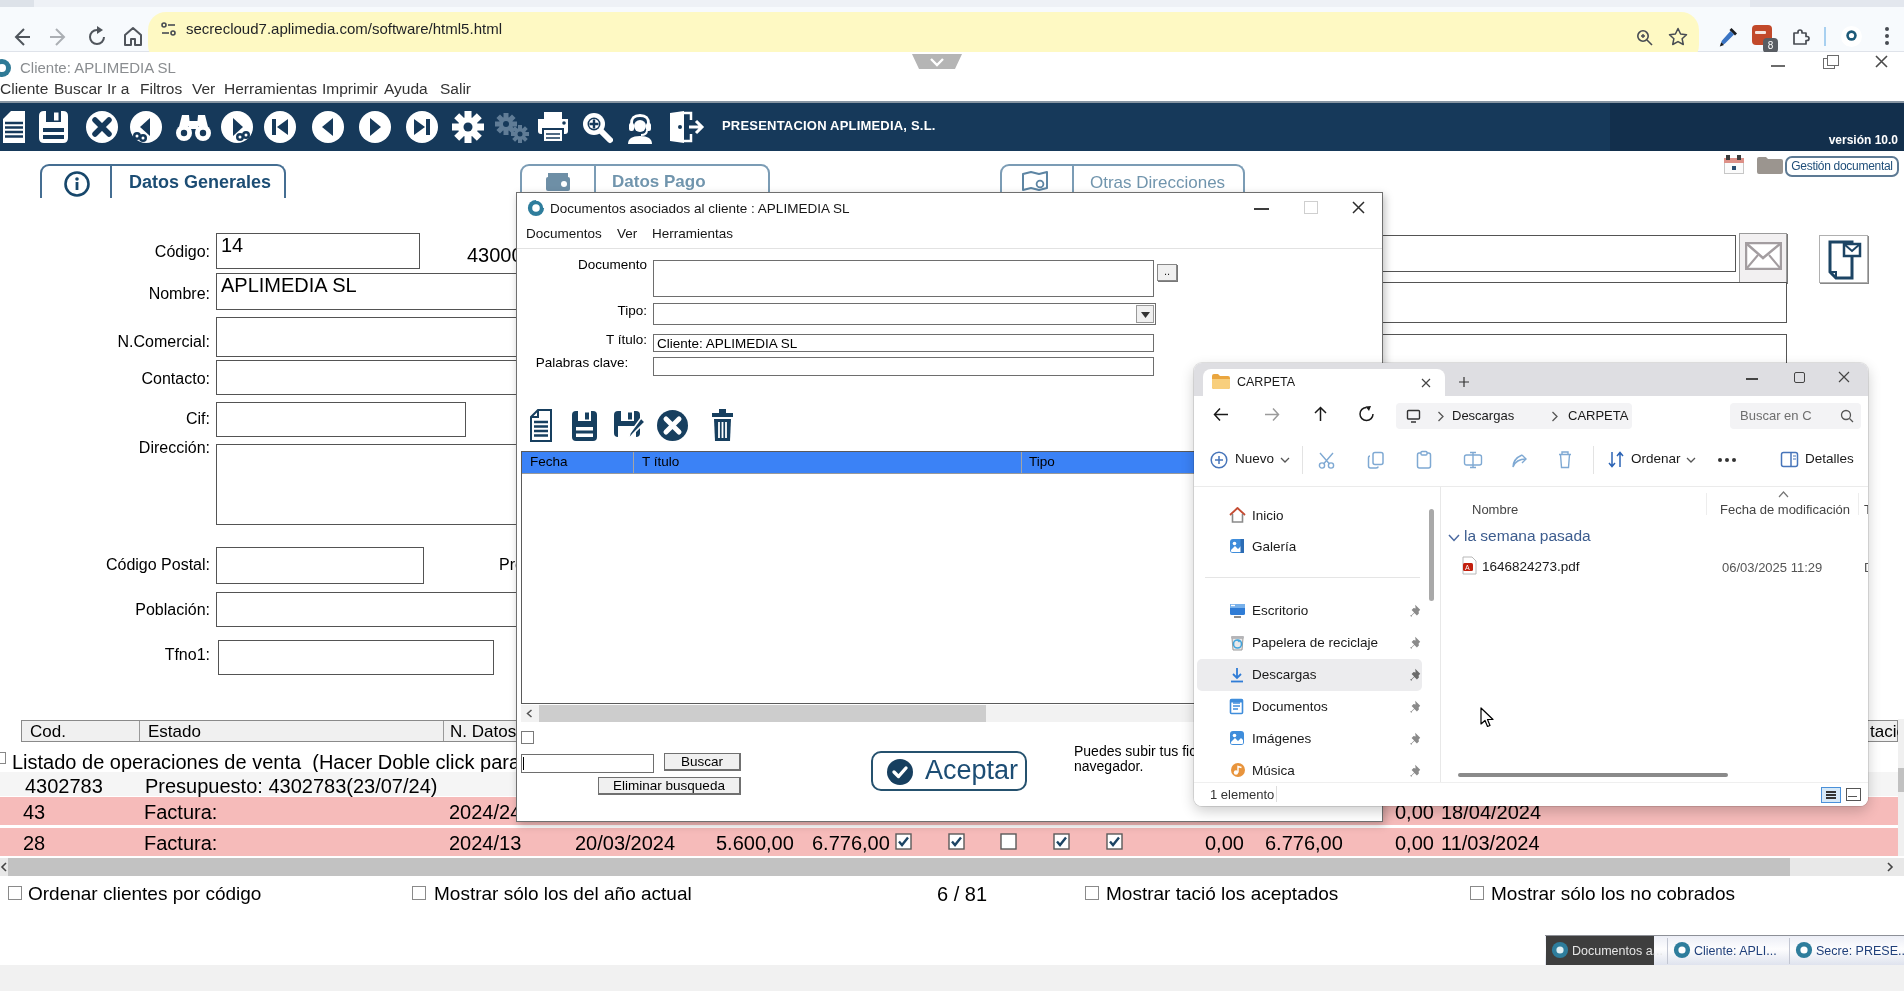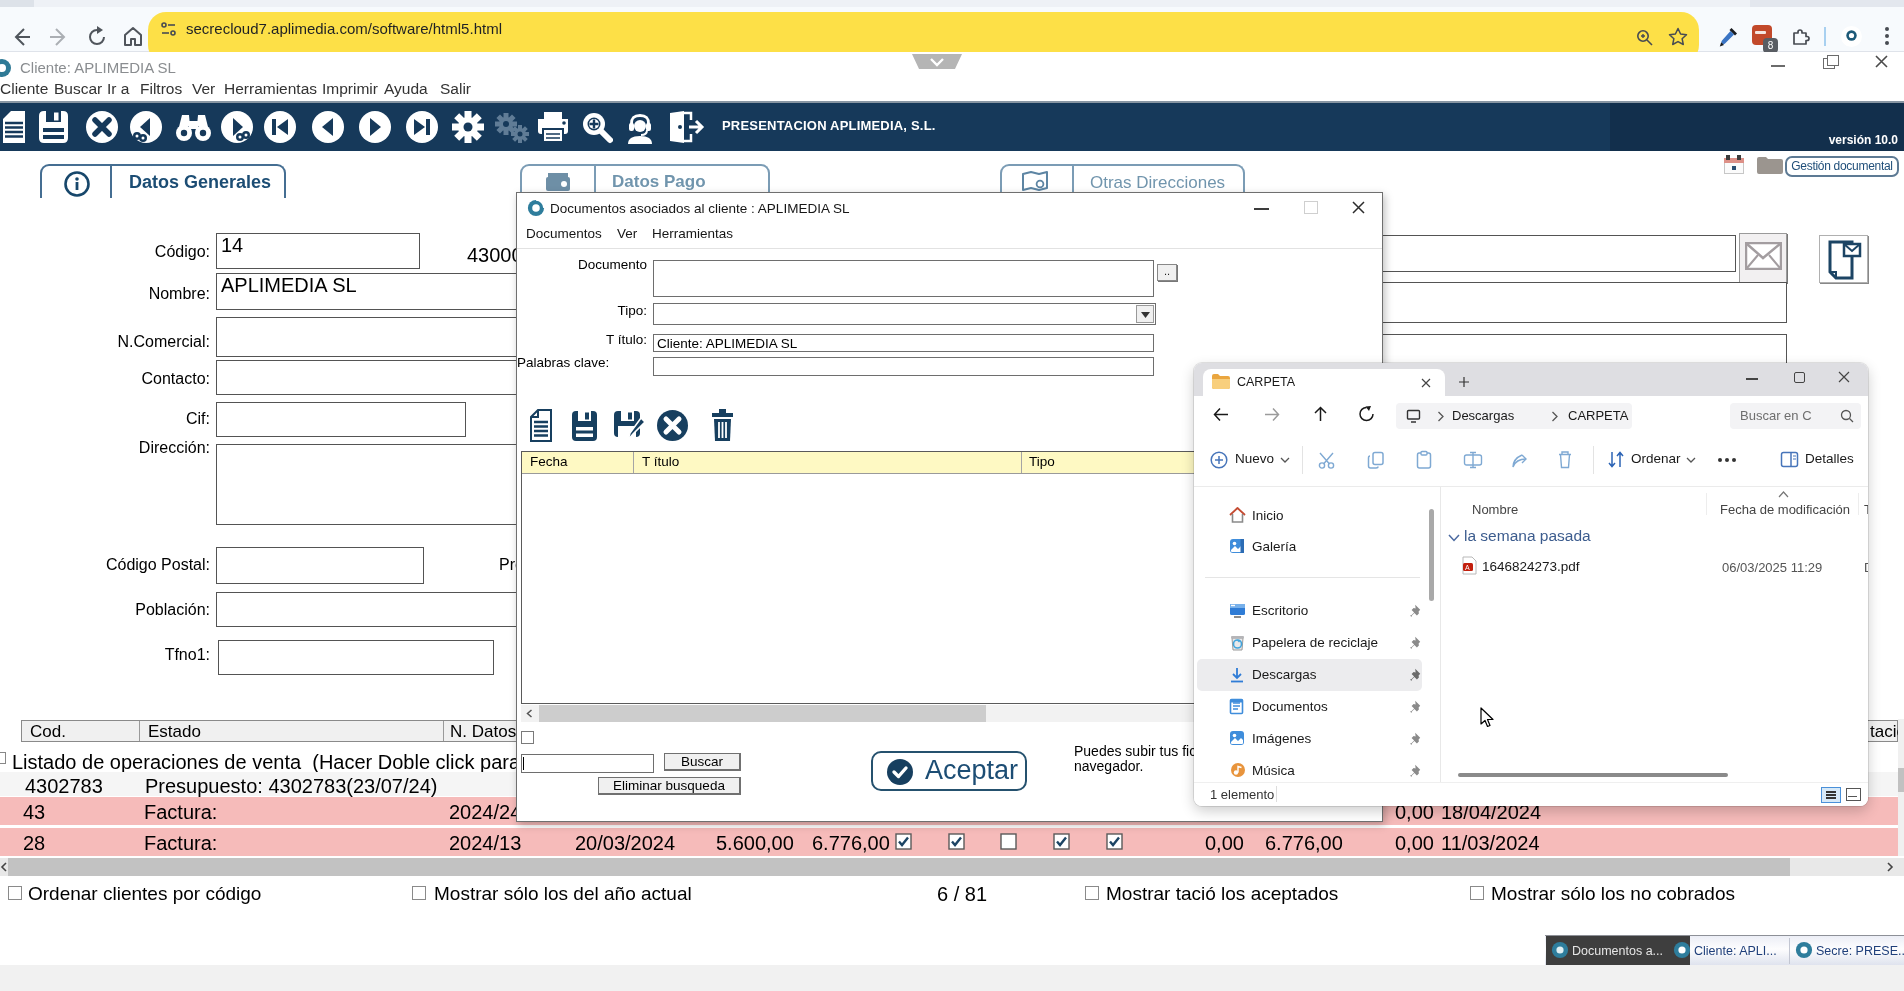--- a/index.html
+++ b/index.html
@@ -24,21 +24,21 @@
       <path d="M2 11 L16 11" stroke="#50555c" stroke-width="2" fill="none"></path>
     </svg>
   <svg class="a" style="left:86px;top:19px" width="22" height="22" viewBox="0 0 22 22">
       <path d="M18 11 A7 7 0 1 1 11 4" stroke="#50555c" stroke-width="2" fill="none"></path>
       <path d="M11 0 L17 4 L11 8 Z" fill="#50555c"></path>
     </svg>
   <svg class="a" style="left:122px;top:19px" width="22" height="22" viewBox="0 0 22 22">
       <path d="M3 9 L11 2 L19 9 L19 19 L13 19 L13 13 L9 13 L9 19 L3 19 Z" stroke="#50555c" stroke-width="2" fill="none" stroke-linejoin="round"></path>
     </svg>
 
-  <div class="a" style="left:148px;top:5px;width:1551px;height:51px;background:#fde047;border-radius:18px">
+  <div class="a" style="left:148px;top:5px;width:1551px;height:51px;background:#fef9c3;border-radius:18px">
     <svg class="a" style="left:12px;top:9px" width="17" height="17" viewBox="0 0 17 17">
         <circle cx="4" cy="4" r="2" stroke="#474b52" stroke-width="1.6" fill="none"></circle>
         <path d="M8 4 L15 4" stroke="#474b52" stroke-width="1.6"></path>
         <circle cx="13" cy="12" r="2" stroke="#474b52" stroke-width="1.6" fill="none"></circle>
         <path d="M2 12 L9 12" stroke="#474b52" stroke-width="1.6"></path>
       </svg>
     <div class="a" style="left:38px;top:8px;font-size:15px;color:#1f2125">secrecloud7.aplimedia.com/software/html5.html</div>
   </div>
 
   <svg class="a" style="left:1635px;top:21px" width="19" height="19" viewBox="0 0 19 19">
@@ -401,21 +401,21 @@
 <div class="a" style="left:937px;top:883px;font-size:20px">6 / 81</div>
 <div class="a" style="left:1085px;top:886px;width:14px;height:14px;border:1px solid #8a8a8a;background:#fff"></div>
 <div class="a" style="left:1106px;top:883px;font-size:19px">Mostrar tació los aceptados</div>
 <div class="a" style="left:1470px;top:886px;width:14px;height:14px;border:1px solid #8a8a8a;background:#fff"></div>
 <div class="a" style="left:1491px;top:883px;font-size:19px">Mostrar sólo los no cobrados</div>
 
 <div class="a" style="left:1545px;top:935px;width:359px;height:30px;background:linear-gradient(#eceef6,#fdfdfe 45%,#dfe3ee);border-top:1px solid #8d9097">
   <div class="a" style="left:122px;top:2px;width:1px;height:26px;background:#c2c6d2"></div>
   <div class="a" style="left:244px;top:2px;width:1px;height:26px;background:#c2c6d2"></div>
 </div>
-<div class="a" style="left:1546px;top:936px;width:144px;height:29px;background:#3e3e3e">
+<div class="a" style="left:1546px;top:936px;width:108px;height:29px;background:#3e3e3e">
   <svg class="a" style="left:5px;top:5px" width="18" height="18" viewBox="0 0 20 20">
       <circle cx="10" cy="10" r="9" fill="#2e7d9c"></circle>
       <circle cx="10" cy="10" r="4" fill="#dfeef3"></circle>
     </svg>
   <div class="a nw" style="left:26px;top:8px;font-size:12.5px;color:#e6e6e6">Documentos a...</div>
 </div>
 <div class="a" style="left:1668px;top:936px;width:120px;height:23px">
   <svg class="a" style="left:5px;top:5px" width="18" height="18" viewBox="0 0 20 20">
       <circle cx="10" cy="10" r="9" fill="#2e7d9c"></circle>
       <circle cx="10" cy="10" r="4" fill="#fff"></circle>
@@ -455,21 +455,21 @@
   <div class="a" style="left:0px;top:110px;width:130px;font-size:13.5px;text-align:right;color:#000">Tipo:</div>
   <div class="a" style="left:136px;top:110px;width:503px;height:22px;border:1px solid #6e6e6e;background:#fff">
     <div class="a" style="left:482px;top:1px;width:18px;height:18px;background:#f0f0f0;border:1px solid #999">
       <svg class="a" style="left:4px;top:6px" width="9" height="6" viewBox="0 0 9 6">
           <path d="M0 0 L9 0 L4.5 6 Z" fill="#333"></path>
         </svg>
     </div>
   </div>
   <div class="a" style="left:0px;top:139px;width:130px;font-size:13.5px;text-align:right;color:#000">T ítulo:</div>
   <div class="a" style="left:136px;top:141px;width:501px;height:18px;border:1px solid #6e6e6e;background:#fff;font-size:13.5px;line-height:17px;padding-left:3px">Cliente: APLIMEDIA SL</div>
-  <div class="a" style="left:0px;top:162px;width:130px;font-size:13.5px;text-align:left;color:#000">Palabras clave:</div>
+  <div class="a" style="left:0px;top:162px;width:130px;font-size:13.5px;text-align:center;color:#000">Palabras clave:</div>
   <div class="a" style="left:136px;top:164px;width:501px;height:19px;border:1px solid #6e6e6e;background:#fff"></div>
 
   <svg class="a" style="left:13px;top:216px" width="22" height="33" viewBox="0 0 22 33">
       <path d="M1 8 L8 1 L21 1 L21 32 L1 32 Z" fill="#fff" stroke="#173f5f" stroke-width="2"></path>
       <path d="M8 1 L8 8 L1 8" fill="none" stroke="#173f5f" stroke-width="2"></path>
       <path d="M4 13 L18 13 M4 17.5 L18 17.5 M4 22 L18 22 M4 26.5 L18 26.5" stroke="#173f5f" stroke-width="2.4"></path>
     </svg>
   <svg class="a" style="left:54px;top:217px" width="27" height="32" viewBox="0 0 27 32">
       <path d="M1 5 Q1 1 5 1 L22 1 Q26 1 26 5 L26 27 Q26 31 22 31 L5 31 Q1 31 1 27 Z" fill="#173f5f"></path>
       <rect x="7" y="1" width="13" height="10" fill="#fff"></rect>
@@ -489,21 +489,21 @@
       <path d="M10 10 L23 23 M23 10 L10 23" stroke="#fff" stroke-width="5" stroke-linecap="round"></path>
     </svg>
   <svg class="a" style="left:194px;top:216px" width="23" height="33" viewBox="0 0 23 33">
       <rect x="8" y="0" width="7" height="4" fill="#173f5f"></rect>
       <rect x="1" y="4" width="21" height="4" fill="#173f5f"></rect>
       <path d="M3 10 L20 10 L19 32 L4 32 Z" fill="#173f5f"></path>
       <path d="M8 13 L8 29 M11.5 13 L11.5 29 M15 13 L15 29" stroke="#fff" stroke-width="1.8"></path>
     </svg>
 
   <div class="a" style="left:4px;top:258px;width:855px;height:253px;border:1px solid #5a5a5a;background:#fff">
-    <div class="a" style="left:0;top:0;width:853px;height:22px;background:#fef9c3;border-bottom:1px solid #9a9a9a;font-size:13.5px;color:#000">
+    <div class="a" style="left:0;top:0;width:853px;height:22px;background:#3b82f6;border-bottom:1px solid #9a9a9a;font-size:13.5px;color:#000">
       <span class="a" style="left:8px;top:2px">Fecha</span>
       <div class="a" style="left:111px;top:0;width:1px;height:21px;background:#a5a5a5"></div>
       <span class="a" style="left:120px;top:2px">T ítulo</span>
       <div class="a" style="left:499px;top:0;width:1px;height:21px;background:#a5a5a5"></div>
       <span class="a" style="left:507px;top:2px">Tipo</span>
     </div>
   </div>
 
   <div class="a" style="left:4px;top:512px;width:855px;height:17px;background:#f2f2f2">
     <div class="a" style="left:0;top:0;width:17px;height:17px;background:#f2f2f2">

